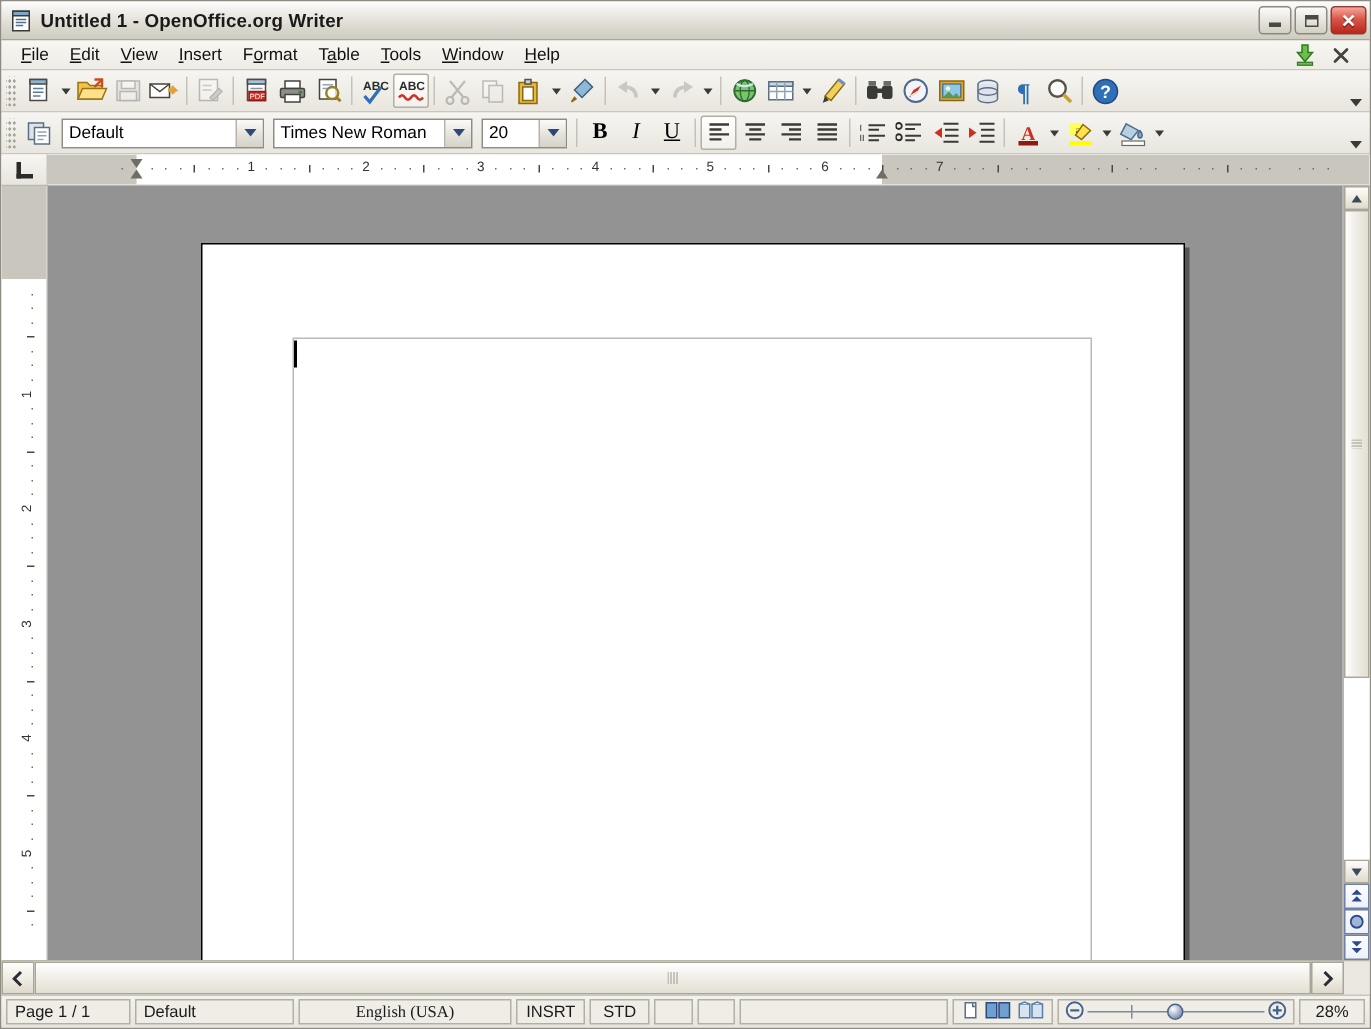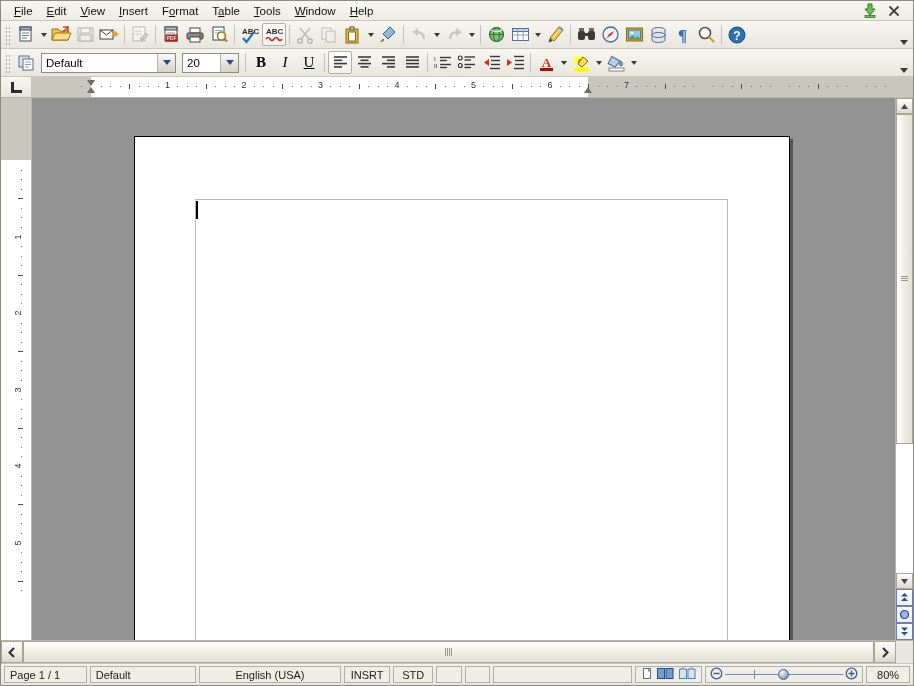--- a/index.html
+++ b/index.html
@@ -331,20 +331,43 @@
     position:absolute; top:1px; width:11px;height:11px; border-radius:50%;
     background: radial-gradient(circle at 35% 30%, #ffffff 0%, #9fb0cc 55%, #5f749b 100%);
     border:1px solid #4f6286; box-sizing:border-box;
   }
 </style>
 </head>
 <body>
 
 <div id="app">
 
+  <div class="titlebar">
+    <div class="title-icon">
+      <svg width="16" height="16" viewBox="0 0 16 16">
+        <rect x="2.5" y="1.5" width="11" height="13" fill="#ffffff" stroke="#3a3a38" stroke-width="1"></rect>
+        <rect x="2.5" y="1.5" width="11" height="3" fill="#7da7c8" stroke="#3a3a38" stroke-width="1"></rect>
+        <line x1="4.5" y1="7" x2="11.5" y2="7" stroke="#4a6f8f" stroke-width="1"></line>
+        <line x1="4.5" y1="9" x2="11.5" y2="9" stroke="#4a6f8f" stroke-width="1"></line>
+        <line x1="4.5" y1="11" x2="9.5" y2="11" stroke="#4a6f8f" stroke-width="1"></line>
+      </svg>
+    </div>
+    <div class="title-text">Untitled 1 - OpenOffice.org Writer</div>
+    <div class="win-btns">
+      <div class="win-btn">
+          <div class="wb-min"></div>
+        </div>
+      <div class="win-btn">
+          <div class="wb-max"></div>
+        </div>
+      <div class="win-btn close">
+          <div class="wb-x">✕</div>
+        </div>
+    </div>
+  </div>
 
   <div class="menubar">
     <div class="menu-item"><u>F</u>ile</div>
     <div class="menu-item"><u>E</u>dit</div>
     <div class="menu-item"><u>V</u>iew</div>
     <div class="menu-item"><u>I</u>nsert</div>
     <div class="menu-item">F<u>o</u>rmat</div>
     <div class="menu-item">T<u>a</u>ble</div>
     <div class="menu-item"><u>T</u>ools</div>
     <div class="menu-item"><u>W</u>indow</div>
@@ -615,20 +638,24 @@
         <rect x="6" y="5" width="10" height="11" fill="#fff" stroke="#5a6f86"></rect>
         <path d="M8 8 h6 M8 10.5 h6 M8 13 h4" stroke="#8ea3ba"></path>
       </svg>
     </div>
 
     <div class="combo" style="width:135px;">
       <div class="cval">Default</div>
       <div class="cbtn"></div>
     </div>
 
+    <div class="combo" style="width:133px;">
+      <div class="cval">Times New Roman</div>
+      <div class="cbtn"></div>
+    </div>
 
     <div class="combo" style="width:57px;">
       <div class="cval">20</div>
       <div class="cbtn"></div>
     </div>
 
     <div class="tb-sep"></div>
 
     <div class="tb-btn">
       <span style="font-family:'Liberation Serif',serif;font-weight:bold;font-size:15px;">B</span>
@@ -971,21 +998,21 @@
       <svg width="8" height="11" viewBox="0 0 8 11">
         <path d="M2 1 L6.5 5.5 L2 10" fill="none" stroke="#2b2b35" stroke-width="2"></path>
       </svg>
     </div>
     <div class="hs-corner"></div>
   </div>
 
   <div class="statusbar">
     <div class="sb-cell" style="width:92px;">Page 1 / 1</div>
     <div class="sb-cell" style="width:118px;">Default</div>
-    <div class="sb-cell center" style="width:160px;">English (USA)</div>
+    <div class="sb-cell center" style="width:160px;font-family:Liberation Serif, serif;">English (USA)</div>
     <div class="sb-cell center" style="width:50px;">INSRT</div>
     <div class="sb-cell center" style="width:44px;">STD</div>
     <div class="sb-cell" style="width:27px;"></div>
     <div class="sb-cell" style="width:27px;"></div>
     <div class="sb-cell" style="width:156px;"></div>
 
     <div class="viewbtns">
       <div>
         <svg width="13" height="13" viewBox="0 0 13 13">
           <rect x="3.5" y="1.5" width="7" height="10" fill="#ffffff" stroke="#5a6f86"></rect>
@@ -1023,16 +1050,16 @@
       </div>
       <div>
         <svg width="13" height="13" viewBox="0 0 13 13">
           <circle cx="6.5" cy="6.5" r="5.3" fill="none" stroke="#41618f" stroke-width="1.3"></circle>
           <line x1="3.5" y1="6.5" x2="9.5" y2="6.5" stroke="#41618f" stroke-width="1.5"></line>
           <line x1="6.5" y1="3.5" x2="6.5" y2="9.5" stroke="#41618f" stroke-width="1.5"></line>
         </svg>
       </div>
     </div>
 
-    <div class="sb-cell center" style="width:48px;">80%</div>
+    <div class="sb-cell center" style="width:48px;">28%</div>
   </div>
 
 </div>
 
 </body></html>

